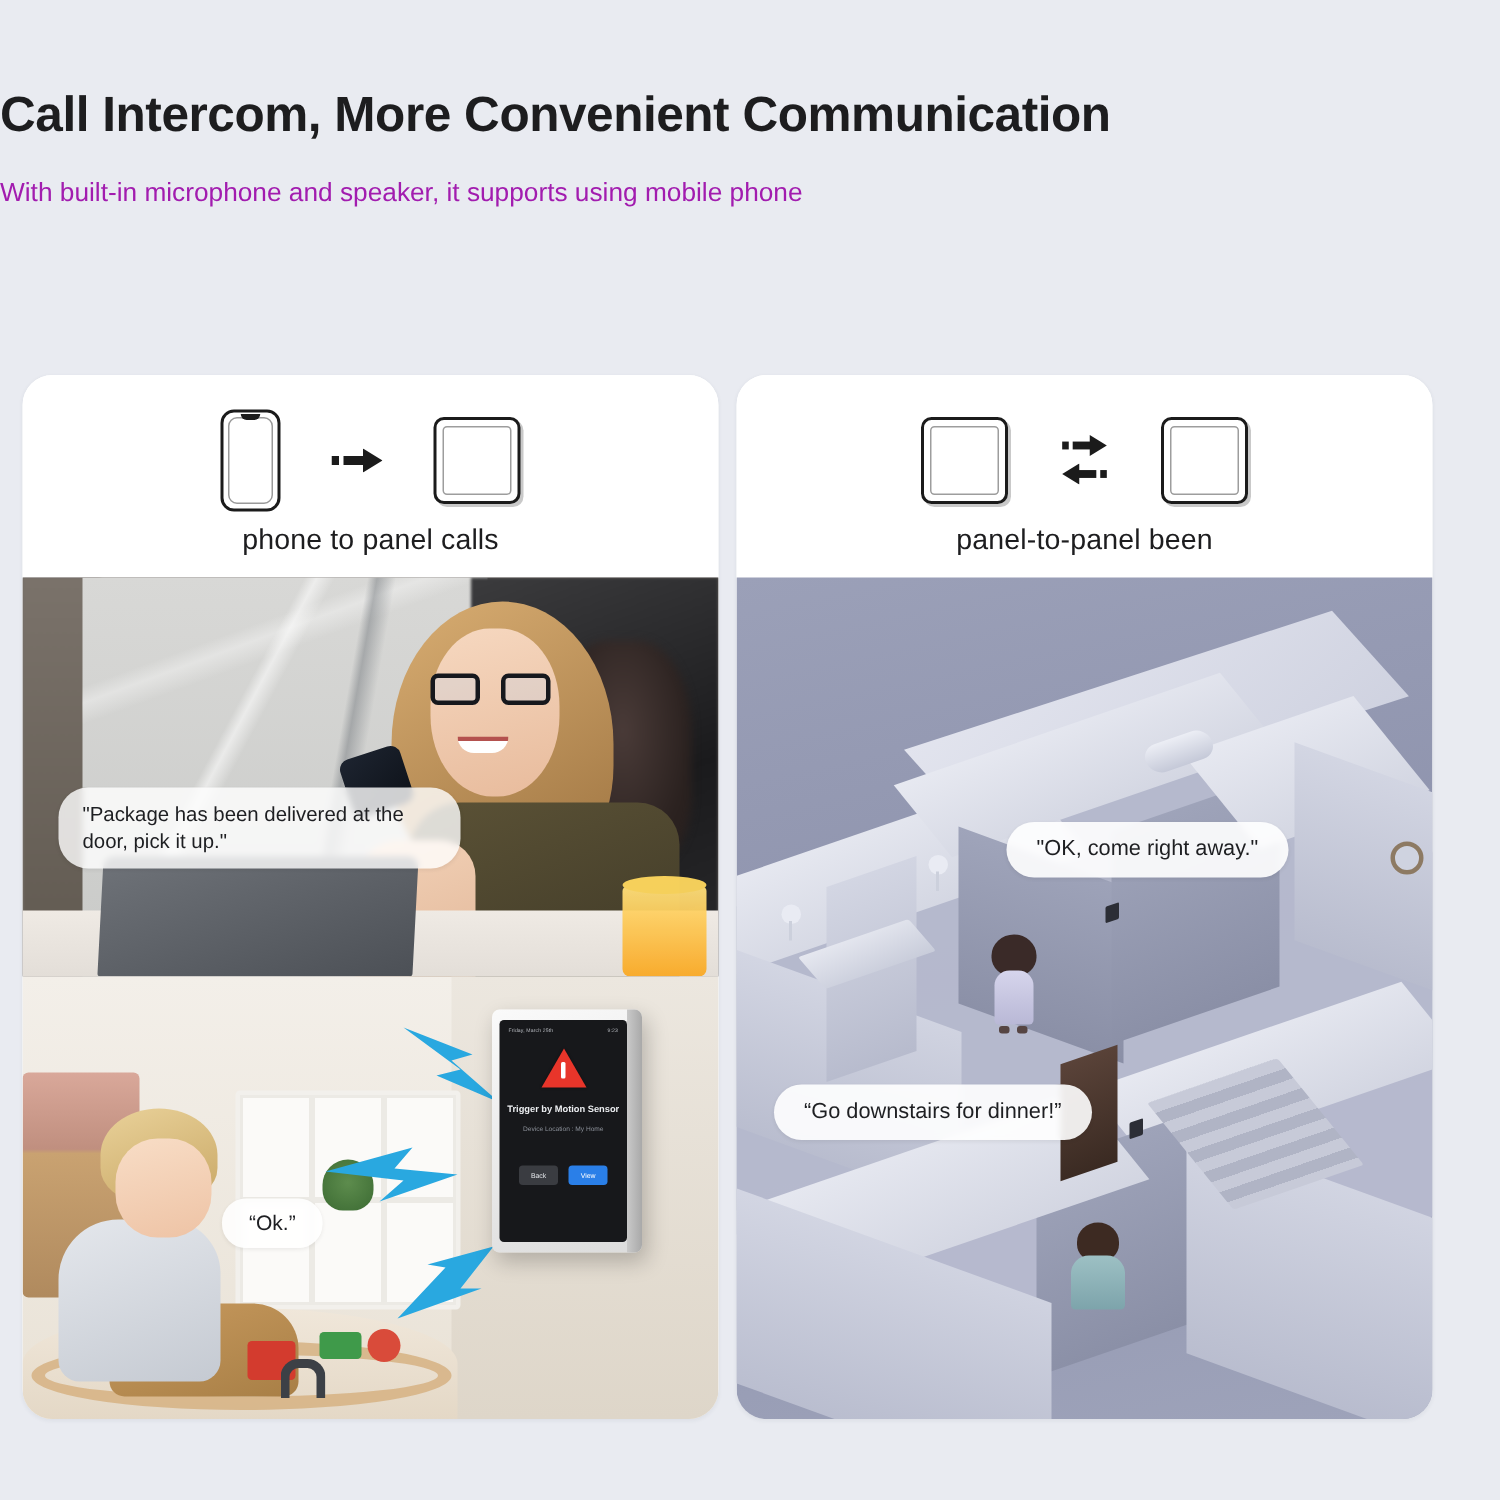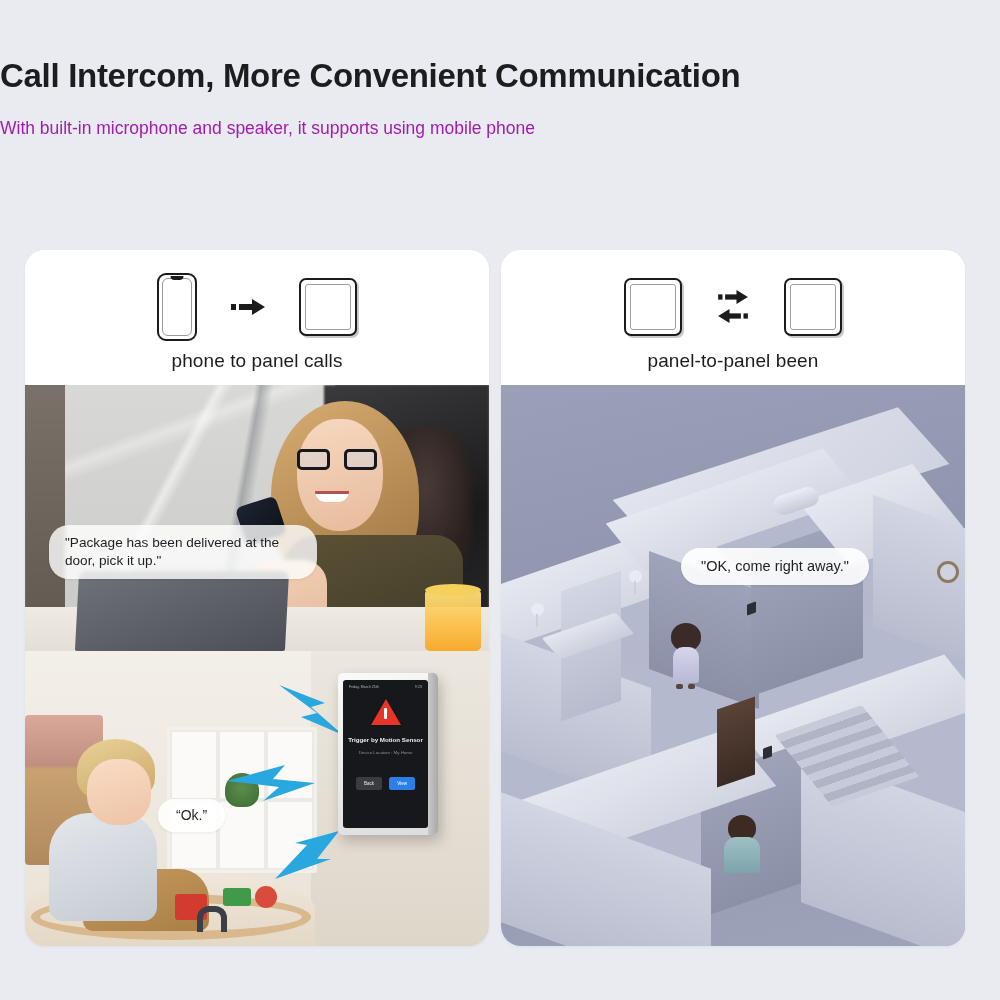--- a/index.html
+++ b/index.html
@@ -17,21 +17,21 @@
     font-size: 33px; font-weight: bold; color: #1d1d1f;
     letter-spacing: -0.3px; line-height: 1.2;
   }
   .subhead {
     margin-top: 20px; font-size: 17.5px; color: #a21caf;
     line-height: 1.48; font-weight: 400;
   }
 
   
   .cards {
-    position: absolute; top: 250px; left: 25px;
+    position: absolute; top: 250px; left: 15px;
     width: 950px; height: 740px;
     display: flex; gap: 12px;
   }
   .card {
     position: relative; width: 464px; height: 696px;
     background: #ffffff; border-radius: 20px; overflow: hidden;
     box-shadow: 0 1px 3px rgba(40,45,70,0.06);
   }
 
   
@@ -494,17 +494,18 @@
             <div class="dress"></div>
           <div class="foot fl"></div>
             <div class="foot fr"></div>
         </div>
         <div class="person man">
           <div class="head"></div>
             <div class="body"></div>
         </div>
 
         <div class="bubble b3">"OK, come right away."</div>
+        <div class="bubble b4">“Go downstairs for dinner!”</div>
       </div>
     </div>
 
   </div>
 </div>
 
 </body></html>

